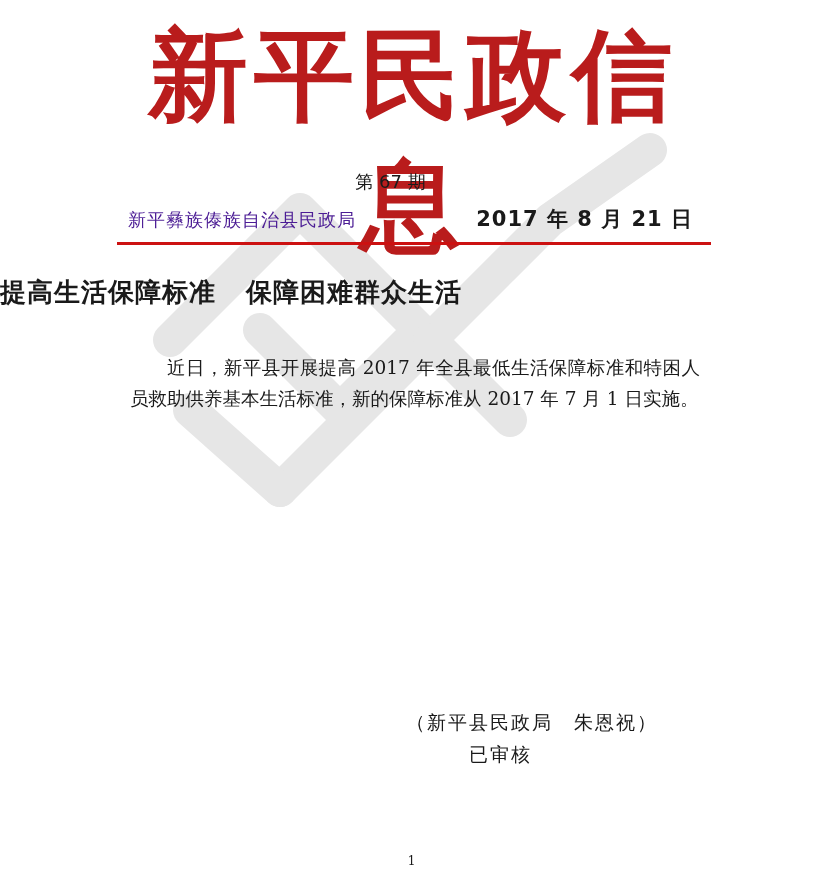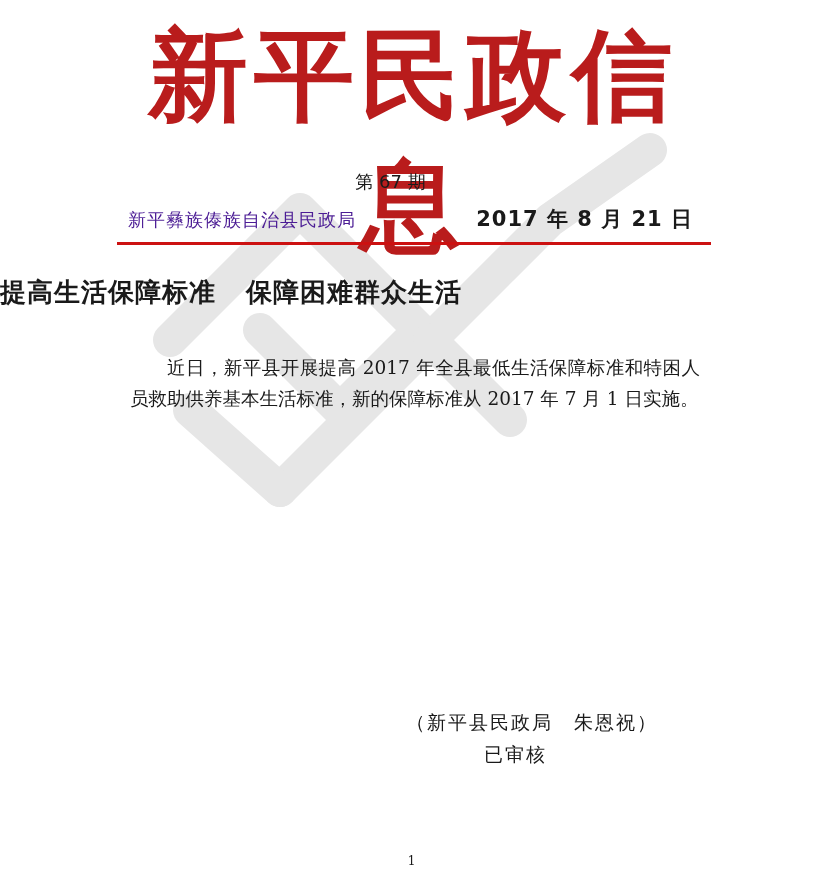--- a/index.html
+++ b/index.html
@@ -8,21 +8,21 @@
   .masthead { position: absolute; left: 118px; top: 10px; width: 590px; text-align: center; font-size: 100px; line-height: 130px; letter-spacing: 6px; color: #b91c1c; font-family: "DejaVu Serif", serif; font-weight: bold; }
   .issue { position: absolute; left: 0; width: 781px; top: 170px; text-align: center; font-size: 18px; line-height: 24px; font-family: "DejaVu Sans", sans-serif; }
   .publisher { position: absolute; left: 128px; top: 208px; font-size: 18px; line-height: 24px; color: #4c1d95; letter-spacing: 1px; font-family: "DejaVu Sans", sans-serif; }
   .date { position: absolute; right: 130px; top: 206px; font-size: 21px; line-height: 26px; font-family: "DejaVu Sans", sans-serif; letter-spacing: 1px; font-weight: bold; }
   .rule { position: absolute; left: 117px; top: 242px; width: 594px; height: 3px; background: #cc1111; }
   .headline { position: absolute; left: 0; width: 780px; top: 274px; text-align: left; font-size: 26px; line-height: 36px; font-weight: bold; letter-spacing: 1px; }
   .headline .gap { display: inline-block; width: 30px; }
   .body { position: absolute; left: 118px; top: 340px; width: 594px; font-size: 18.5px; line-height: 31.3px; text-align: justify; }
   .body p { margin: 12px; text-indent: 2em; }
   .sign { position: absolute; left: 382px; top: 707px; font-size: 19px; line-height: 30px; font-family: "DejaVu Sans", sans-serif; letter-spacing: 2px; margin-left: 24px; }
-  .review { position: absolute; left: 484px; top: 739px; font-size: 19px; line-height: 30px; font-family: "DejaVu Sans", sans-serif; letter-spacing: 2px; }
+  .review { position: absolute; left: 469px; top: 739px; font-size: 19px; line-height: 30px; font-family: "DejaVu Sans", sans-serif; letter-spacing: 2px; }
   .pagenum { position: absolute; left: 0; width: 823px; top: 853px; text-align: center; font-size: 12px; line-height: 16px; }
 </style>
 </head>
 <body>
 
 <svg class="watermark" viewBox="0 0 560 460">
   <g fill="none" stroke="#e6e6e6" stroke-width="34" stroke-linecap="round" stroke-linejoin="round">
     <path d="M40 230 L170 100 L290 220 L210 300 L130 220"></path>
     <path d="M150 380 L300 230 L420 110 L520 40"></path>
     <path d="M60 300 L150 380"></path>

